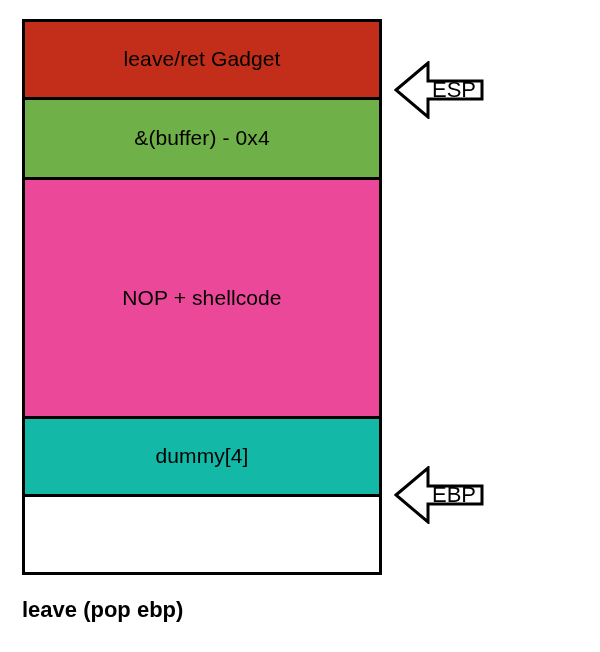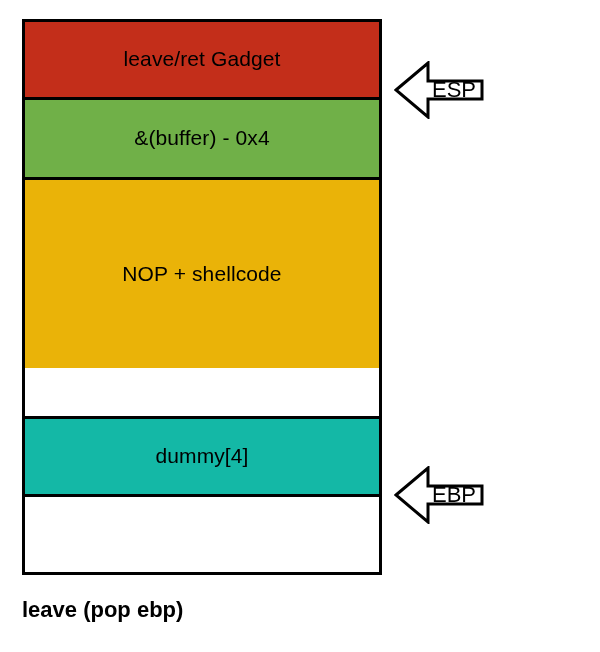--- a/index.html
+++ b/index.html
@@ -63,22 +63,22 @@
     background: #C32E1A;
   }
   .cell-buffer {
     top: 75px;
     height: 80px;
     background: #70B048;
     border-top: 3px solid #000000;
   }
   .cell-shellcode {
     top: 155px;
-    height: 191px;
-    background: #eab308;
+    height: 239px;
+    background: #ec4899;
     border-top: 3px solid #000000;
   }
   .cell-dummy {
     top: 394px;
     height: 78px;
     background: #14b8a6;
     border-top: 3px solid #000000;
   }
   .cell-empty {
     top: 472px;

